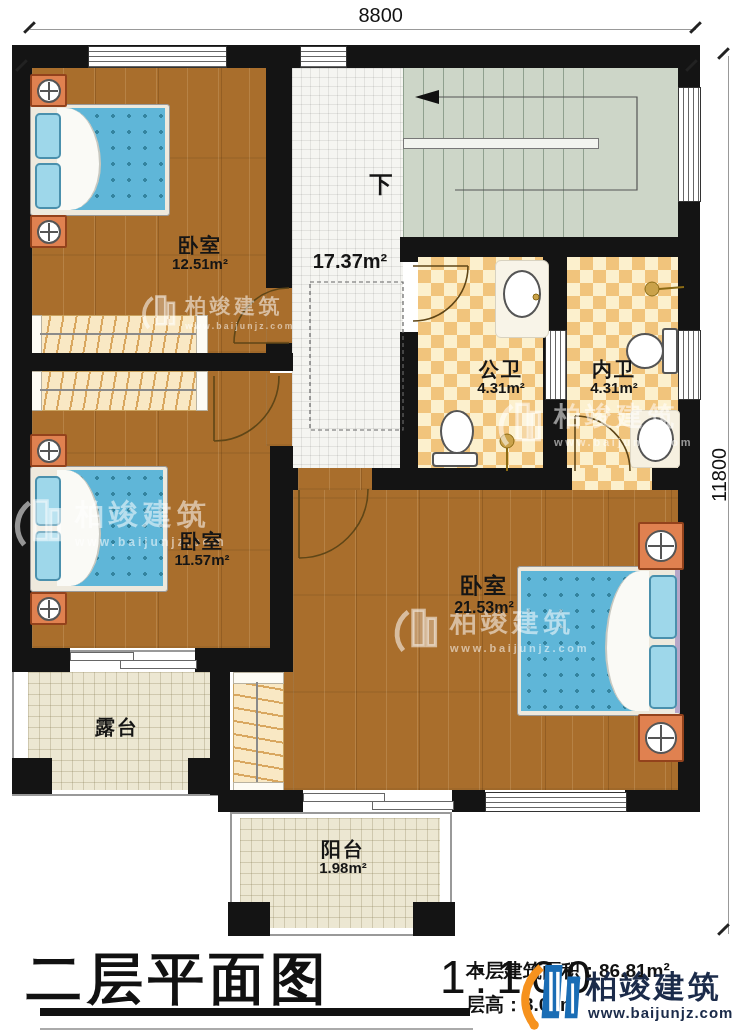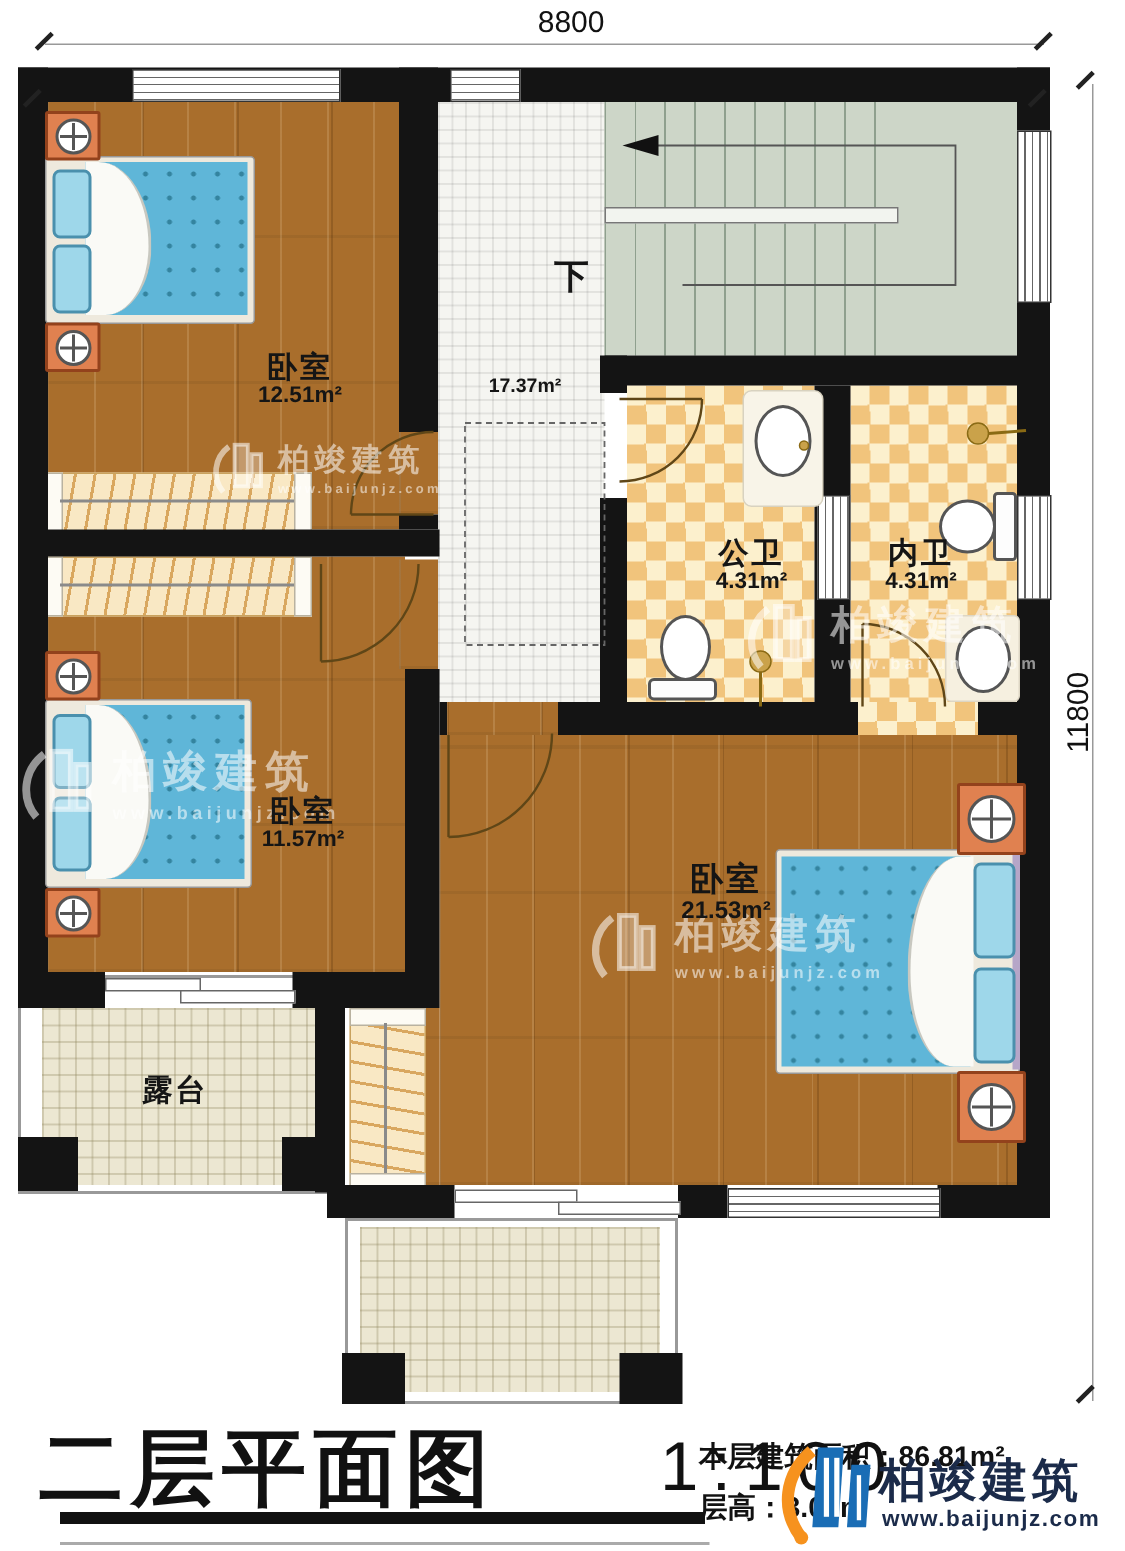--- a/index.html
+++ b/index.html
@@ -282,27 +282,31 @@
   </div>
   <div class="a rlab" style="left:464px;top:358px;width:74px;">
     <div class="rn">公卫</div>
     <div class="ra">4.31m²</div>
   </div>
   <div class="a rlab" style="left:577px;top:358px;width:74px;">
     <div class="rn">内卫</div>
     <div class="ra">4.31m²</div>
   </div>
   <div class="a rlab" style="left:302px;top:250px;width:96px;">
-    <div class="ra" style="font-size:13px;">17.37m²</div>
+    <div class="ra" style="font-size:20px;">17.37m²</div>
   </div>
   <div class="a rlab" style="left:362px;top:172px;width:40px;">
     <div class="rn" style="font-size:23px;">下</div>
   </div>
   <div class="a rlab" style="left:76px;top:716px;width:82px;">
     <div class="rn">露台</div>
+  </div>
+  <div class="a rlab" style="left:302px;top:838px;width:82px;">
+    <div class="rn">阳台</div>
+    <div class="ra">1.98m²</div>
   </div>
 
   <div class="a dline" style="left:30px;top:29px;width:666px;height:1px;"></div>
   <div class="a dim" style="left:343px;top:4px;width:60px;text-align:right;">8800</div>
   <div class="tick" style="left:22px;top:26px;"></div>
   <div class="tick" style="left:688px;top:26px;"></div>
   <div class="tick" style="left:14px;top:64px;"></div>
   <div class="tick" style="left:684px;top:64px;"></div>
   <div class="a dline" style="left:728px;top:56px;width:1px;height:878px;"></div>
   <div class="a dim vtext" style="left:708px;top:420px;height:110px;text-align:center;">11800</div>

